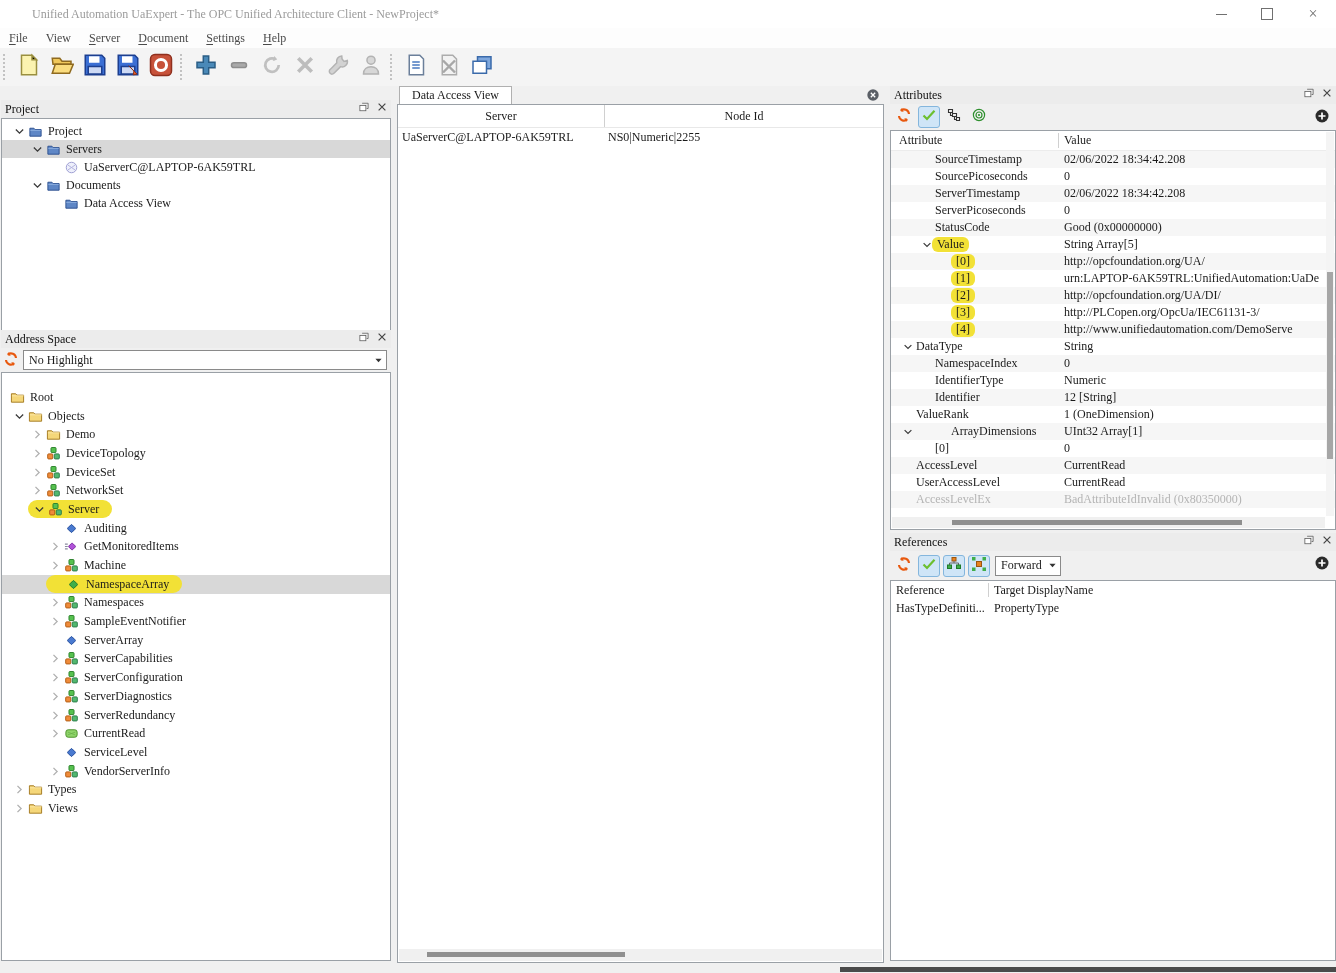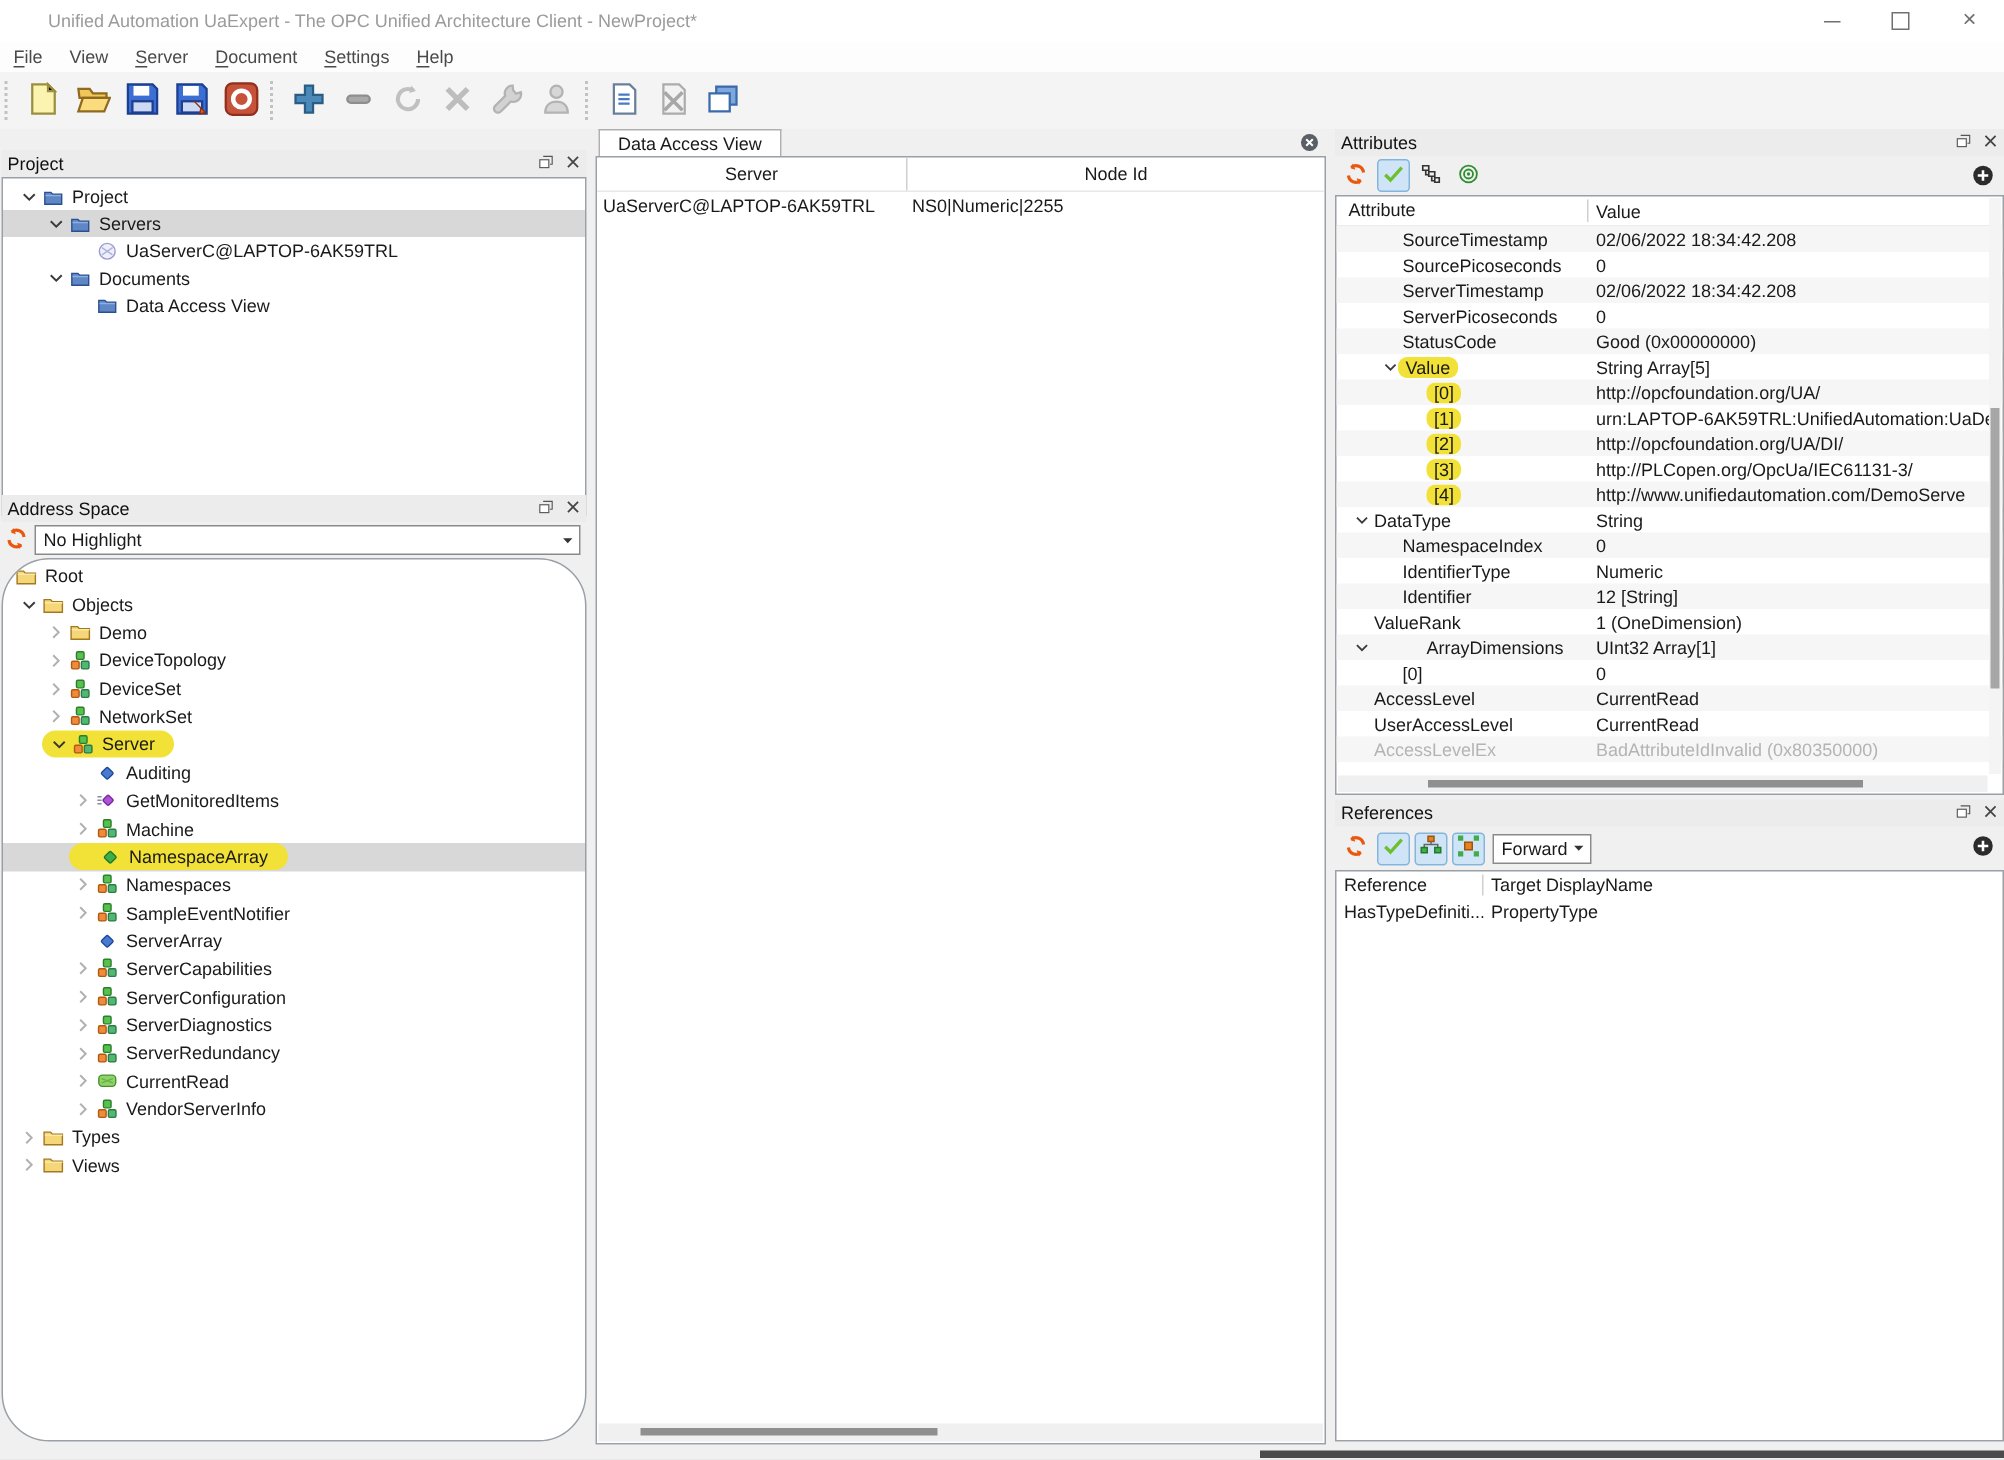--- a/index.html
+++ b/index.html
@@ -1,17 +1,17 @@
 <!DOCTYPE html>
 <html><head>
 <meta charset="utf-8">
 <style>
   html,body{margin:0;padding:0;background:#d8d8d8;}
   #app{position:relative;width:1336px;height:973px;background:#ffffff;overflow:hidden;
-       font-family:Liberation Sans, sans-serif;font-size:12px;color:#1a1a1a;}
+       font-family:Liberation Serif, serif;font-size:12px;color:#1a1a1a;}
   
   .titlebar{position:absolute;left:0;top:0;width:1336px;height:28px;background:#fff;}
   .appicon{position:absolute;left:8px;top:5px;width:18px;height:18px;}
   .wtitle{position:absolute;left:32px;top:0;line-height:28px;color:#9b9b9b;}
   .winbtns{position:absolute;right:0;top:0;height:28px;display:flex;}
   .winbtn{width:46px;height:28px;display:flex;align-items:center;justify-content:center;color:#707070;}
   .min-glyph{display:inline-block;width:11px;border-bottom:1px solid #707070;}
   .max-glyph{display:inline-block;width:10px;height:10px;border:1px solid #707070;}
   .x-glyph{font-size:16px;line-height:16px;}
   
@@ -52,21 +52,21 @@
   .p-address{left:1px;top:244px;width:390px;height:633px;}
   .as-toolbar{position:absolute;left:0;top:18px;right:0;height:24px;display:flex;align-items:center;}
   .as-refresh{width:18px;height:18px;margin-left:2px;}
   .as-refresh svg{width:16px;height:16px;}
   .combo{height:20px;background:#fff;border:1px solid #8a8a8a;display:flex;align-items:center;box-sizing:border-box;}
   .combo .ctext{padding-left:5px;flex:1;}
   .combo .carrow{width:16px;display:flex;justify-content:center;}
   .combo .carrow svg{width:11px;height:11px;}
   .as-combo{flex:1;margin:0 4px 0 2px;}
   .p-address .panel-body{top:42px;left:0;right:0;bottom:2px;}
-  #as-tree{padding-top:2px;border-radius:32px;}
+  #as-tree{padding-top:15px;}
   #as-tree .tree-row{height:18.7px;}
   
   .p-center{left:397px;top:0;width:487px;height:877px;}
   .tabbar{position:absolute;left:0;top:0;right:0;height:18px;}
   .tab{position:absolute;left:2px;top:0;height:18px;background:#fff;border:1px solid #b0b0b0;border-bottom:none;
        display:flex;align-items:center;padding:0 12px;box-sizing:border-box;}
   .tab-close{position:absolute;right:4px;top:2px;width:14px;height:14px;}
   .tab-close svg{width:14px;height:14px;}
   .p-center .panel-body{top:18px;left:0;right:0;bottom:0;}
   .dav-hdr{display:flex;height:22px;border-bottom:1px solid #e8e8e8;}
@@ -657,20 +657,31 @@
               <span class="ticon">
                 <svg viewBox="0 0 16 16" xmlns="http://www.w3.org/2000/svg">
                   <rect x="2" y="4" width="12" height="8" rx="2.5" fill="#8fd46a" stroke="#4a8f2a"></rect>
                   <path d="M4 6.5l8 3M4 9.5l8-3" stroke="#6ab04a" stroke-width=".8"></path>
                 </svg>
               </span>
               <span class="tlbl">CurrentRead</span>
             </span>
           </div>
           <div class="tree-row" style="padding-left: 44px;">
+            <span style="display: flex; align-items: center;">
+              <span class="slot"></span>
+              <span class="ticon">
+                <svg viewBox="0 0 16 16" xmlns="http://www.w3.org/2000/svg">
+                  <rect x="4.8" y="4.8" width="6.4" height="6.4" rx="1" transform="rotate(45 8 8)" fill="#4a7ad0" stroke="#1f4a9a"></rect>
+                </svg>
+              </span>
+              <span class="tlbl">ServiceLevel</span>
+            </span>
+          </div>
+          <div class="tree-row" style="padding-left: 44px;">
             <span style="display: flex; align-items: center; justify-content: flex-end;">
               <span class="slot">
                 <svg viewBox="0 0 16 16" xmlns="http://www.w3.org/2000/svg">
                   <path d="M5.5 3.5L10 8l-4.5 4.5" fill="none" stroke="#b0b0b0" stroke-width="1.6"></path>
                 </svg>
               </span>
               <span class="ticon">
                 <svg viewBox="0 0 16 16" xmlns="http://www.w3.org/2000/svg">
                   <rect x="5.3" y="1.6" width="5.4" height="5.4" rx="1" fill="#56c14f" stroke="#2b7f2b"></rect>
                   <rect x="1.8" y="8.4" width="5.4" height="5.4" rx="1" fill="#ef8b3a" stroke="#b05a10"></rect>

